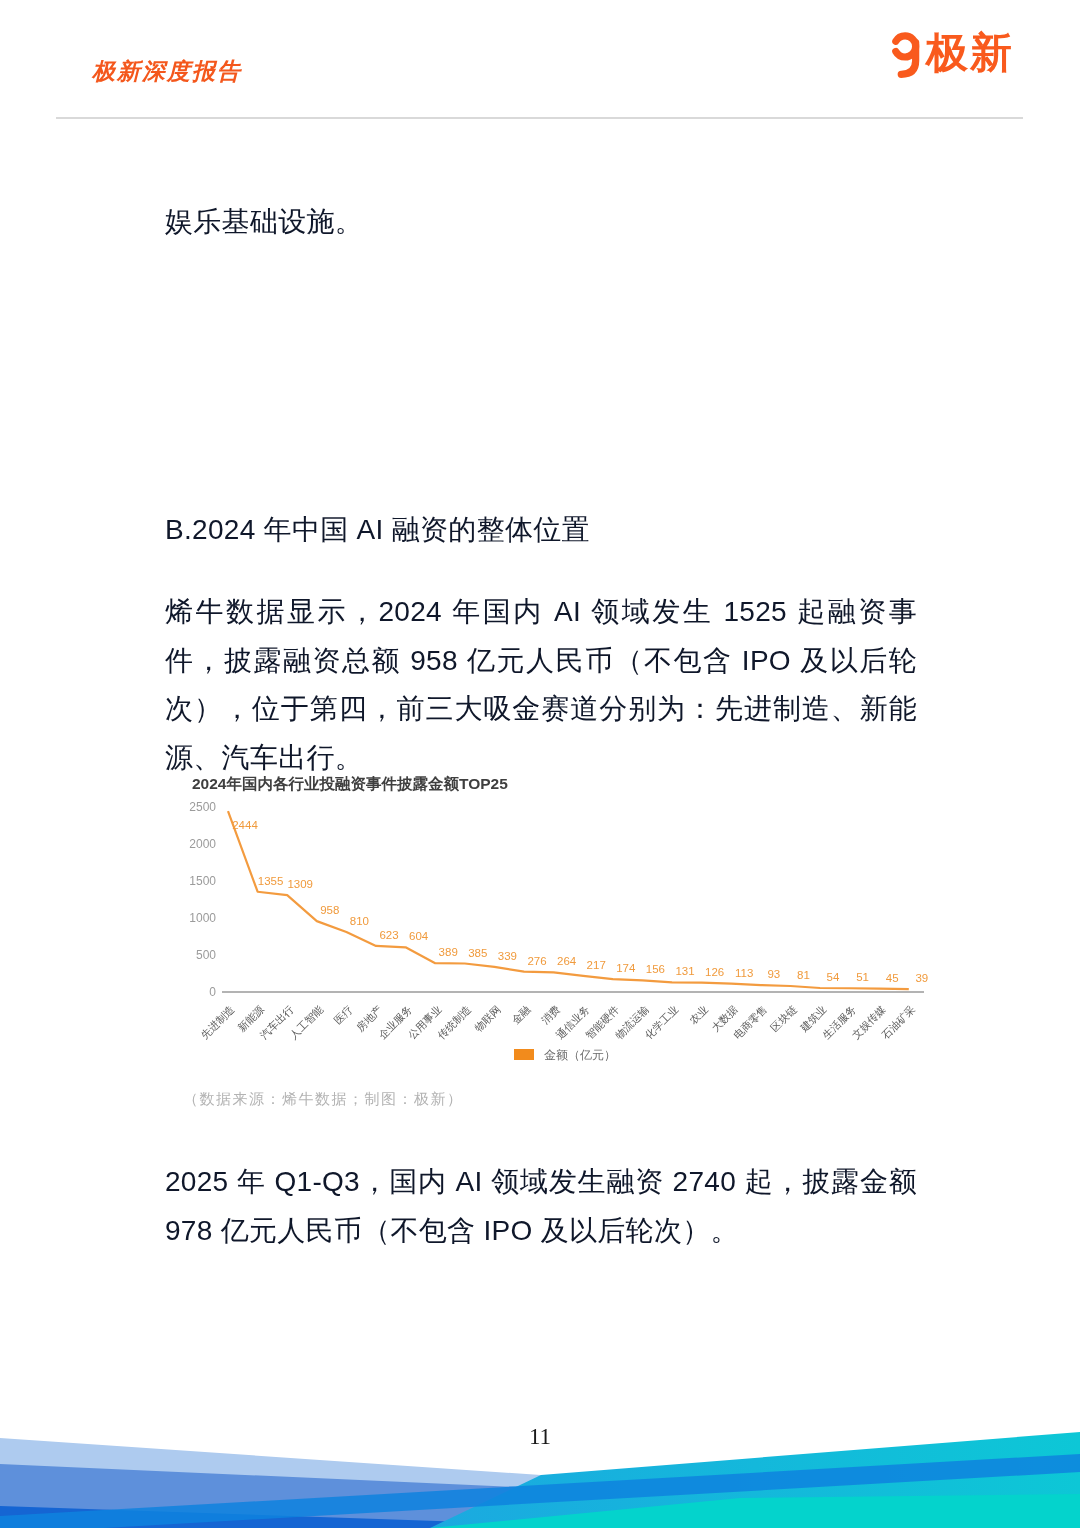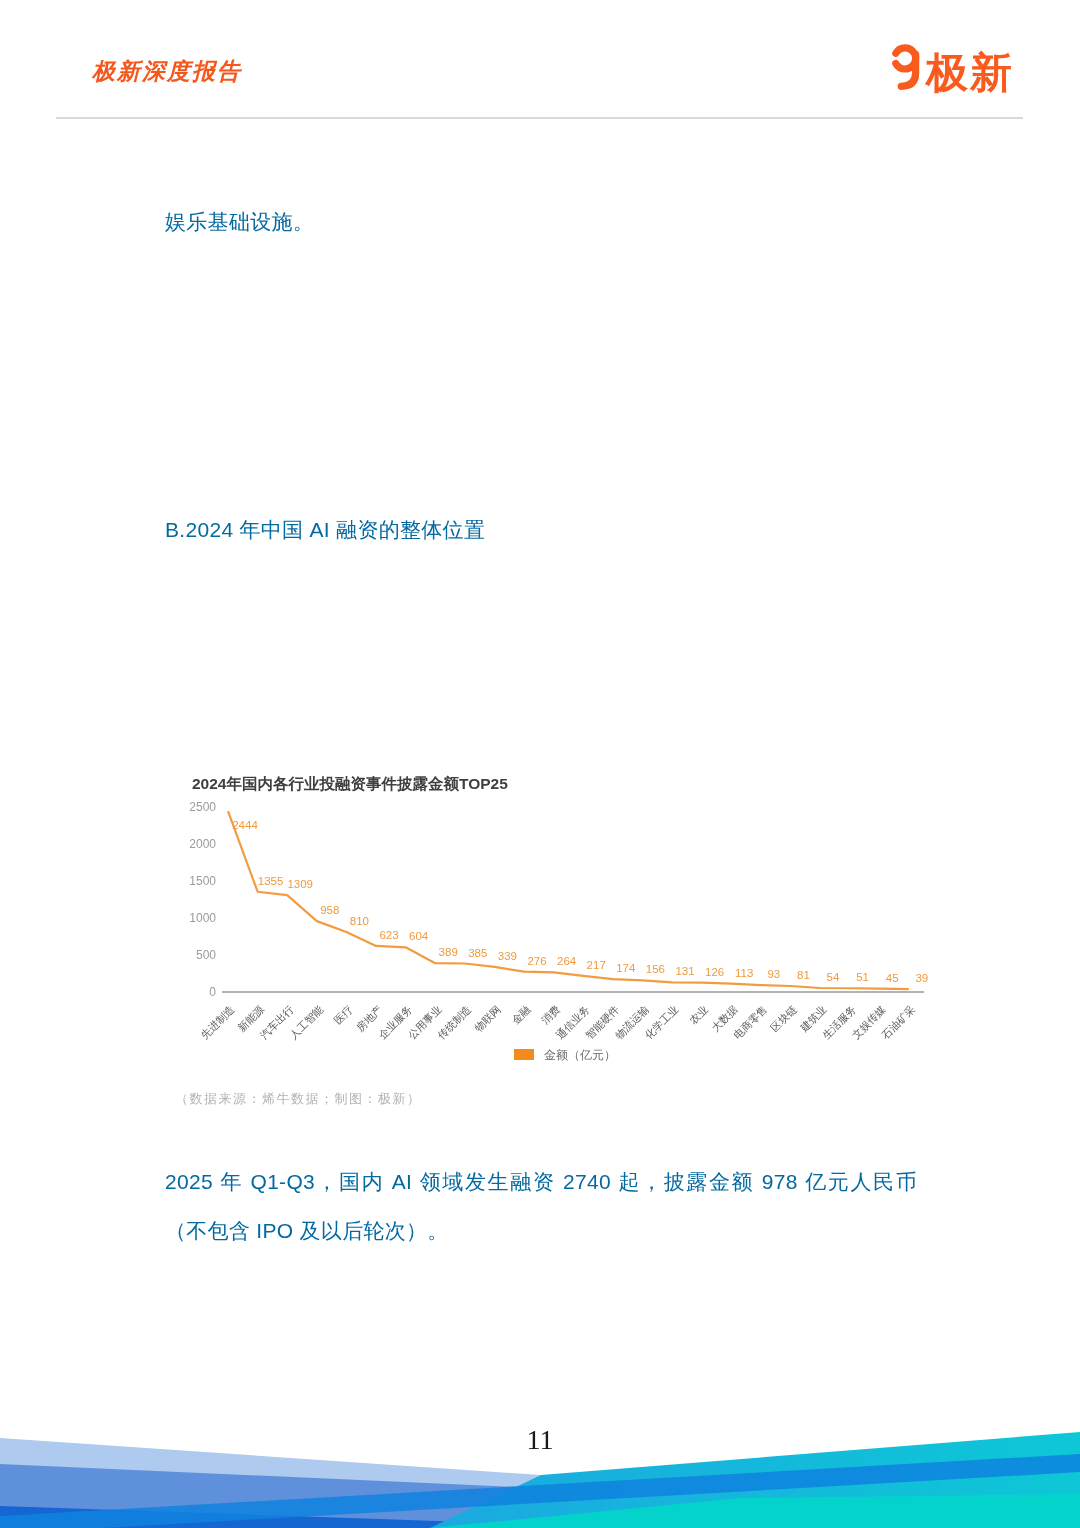--- a/index.html
+++ b/index.html
@@ -6,43 +6,43 @@
   .page{
     position:relative;width:1080px;height:1528px;background:#ffffff;overflow:hidden;
     font-family:"Liberation Sans","DejaVu Sans",sans-serif;color:#262626;
   }
   
   .report-label{
     position:absolute;left:75px;top:56px;
     font-family:"DejaVu Serif","Liberation Serif",serif;
     font-style:italic;font-weight:bold;font-size:23px;color:#f4571c;letter-spacing:2px;margin-left:17px;
   }
-  .logo{position:absolute;right:66px;top:44px;display:flex;align-items:flex-end;}
+  .logo{position:absolute;right:66px;top:32px;display:flex;align-items:flex-start;}
   .logo-text{font-size:42px;font-weight:900;color:#f95a1d;letter-spacing:2px;line-height:1;}
   .divider{position:absolute;left:56px;top:117px;width:967px;height:0;border-top:2px solid #d9d9d9;}
   
   .para{
     position:absolute;left:165px;width:752px;
-    font-size:21px;line-height:48.5px;text-align:justify;letter-spacing:.3px;color:#0369a1;
+    font-size:28px;line-height:48.5px;text-align:justify;letter-spacing:.3px;color:#0f172a;
   }
   .p1{top:198px;}
   .p2{top:283px;}
   .heading{top:506px;font-weight:normal;text-align:left;}
   .p3{top:588px;}
   .source-note{
-    position:absolute;left:175px;top:1090px;
-    font-size:13px;color:#b3b3b3;letter-spacing:1.5px;
+    position:absolute;left:183px;top:1090px;
+    font-size:15px;color:#b3b3b3;letter-spacing:1.5px;
   }
   .p4{top:1158px;}
   
   .chart-wrap{position:absolute;left:176px;top:758px;width:770px;height:320px;}
   
   .page-number{
     position:absolute;left:0;top:1424px;width:100%;text-align:center;
-    font-family:"Liberation Serif","DejaVu Serif",serif;font-size:28px;color:#1a1a1a;
+    font-family:"Liberation Serif","DejaVu Serif",serif;font-size:23px;color:#1a1a1a;
   }
   .footer-deco{position:absolute;left:0;bottom:0;width:1080px;height:100px;display:block;}
 </style>
 </head>
 <body>
 
 <div class="page">
 
   <div class="report-label">极新深度报告</div>
 
@@ -51,20 +51,21 @@
       <circle cx="16" cy="15" r="11" fill="none" stroke="#f95a1d" stroke-width="7.5" pathLength="100" stroke-dasharray="84 16" stroke-dashoffset="-58" stroke-linecap="round"></circle>
       <path d="M 27 11 L 27 30 Q 27 44 12 44" fill="none" stroke="#f95a1d" stroke-width="7.5" stroke-linecap="round"></path>
     </svg>
     <div class="logo-text">极新</div>
   </div>
 
   <div class="divider"></div>
 
   <div class="para p1">娱乐基础设施。</div>
   <div class="para heading">B.2024 年中国 AI 融资的整体位置</div>
+  <div class="para p3">烯牛数据显示，2024 年国内 AI 领域发生 1525 起融资事件，披露融资总额 958 亿元人民币（不包含 IPO 及以后轮次），位于第四，前三大吸金赛道分别为：先进制造、新能源、汽车出行。</div>
 
   <div class="chart-wrap">
     <svg id="chart-svg" width="770" height="320" viewBox="0 0 770 320">
         <text x="16" y="31" font-size="15.5" font-weight="bold" fill="#3f3f3f" font-family="&quot;Liberation Sans&quot;,&quot;DejaVu Sans&quot;,sans-serif">2024年国内各行业投融资事件披露金额TOP25</text>
         <text x="40" y="238" text-anchor="end" font-size="12" fill="#9b9b9b">0</text>
         <text x="40" y="201" text-anchor="end" font-size="12" fill="#9b9b9b">500</text>
         <text x="40" y="164" text-anchor="end" font-size="12" fill="#9b9b9b">1000</text>
         <text x="40" y="127" text-anchor="end" font-size="12" fill="#9b9b9b">1500</text>
         <text x="40" y="90" text-anchor="end" font-size="12" fill="#9b9b9b">2000</text>
         <text x="40" y="53" text-anchor="end" font-size="12" fill="#9b9b9b">2500</text>

